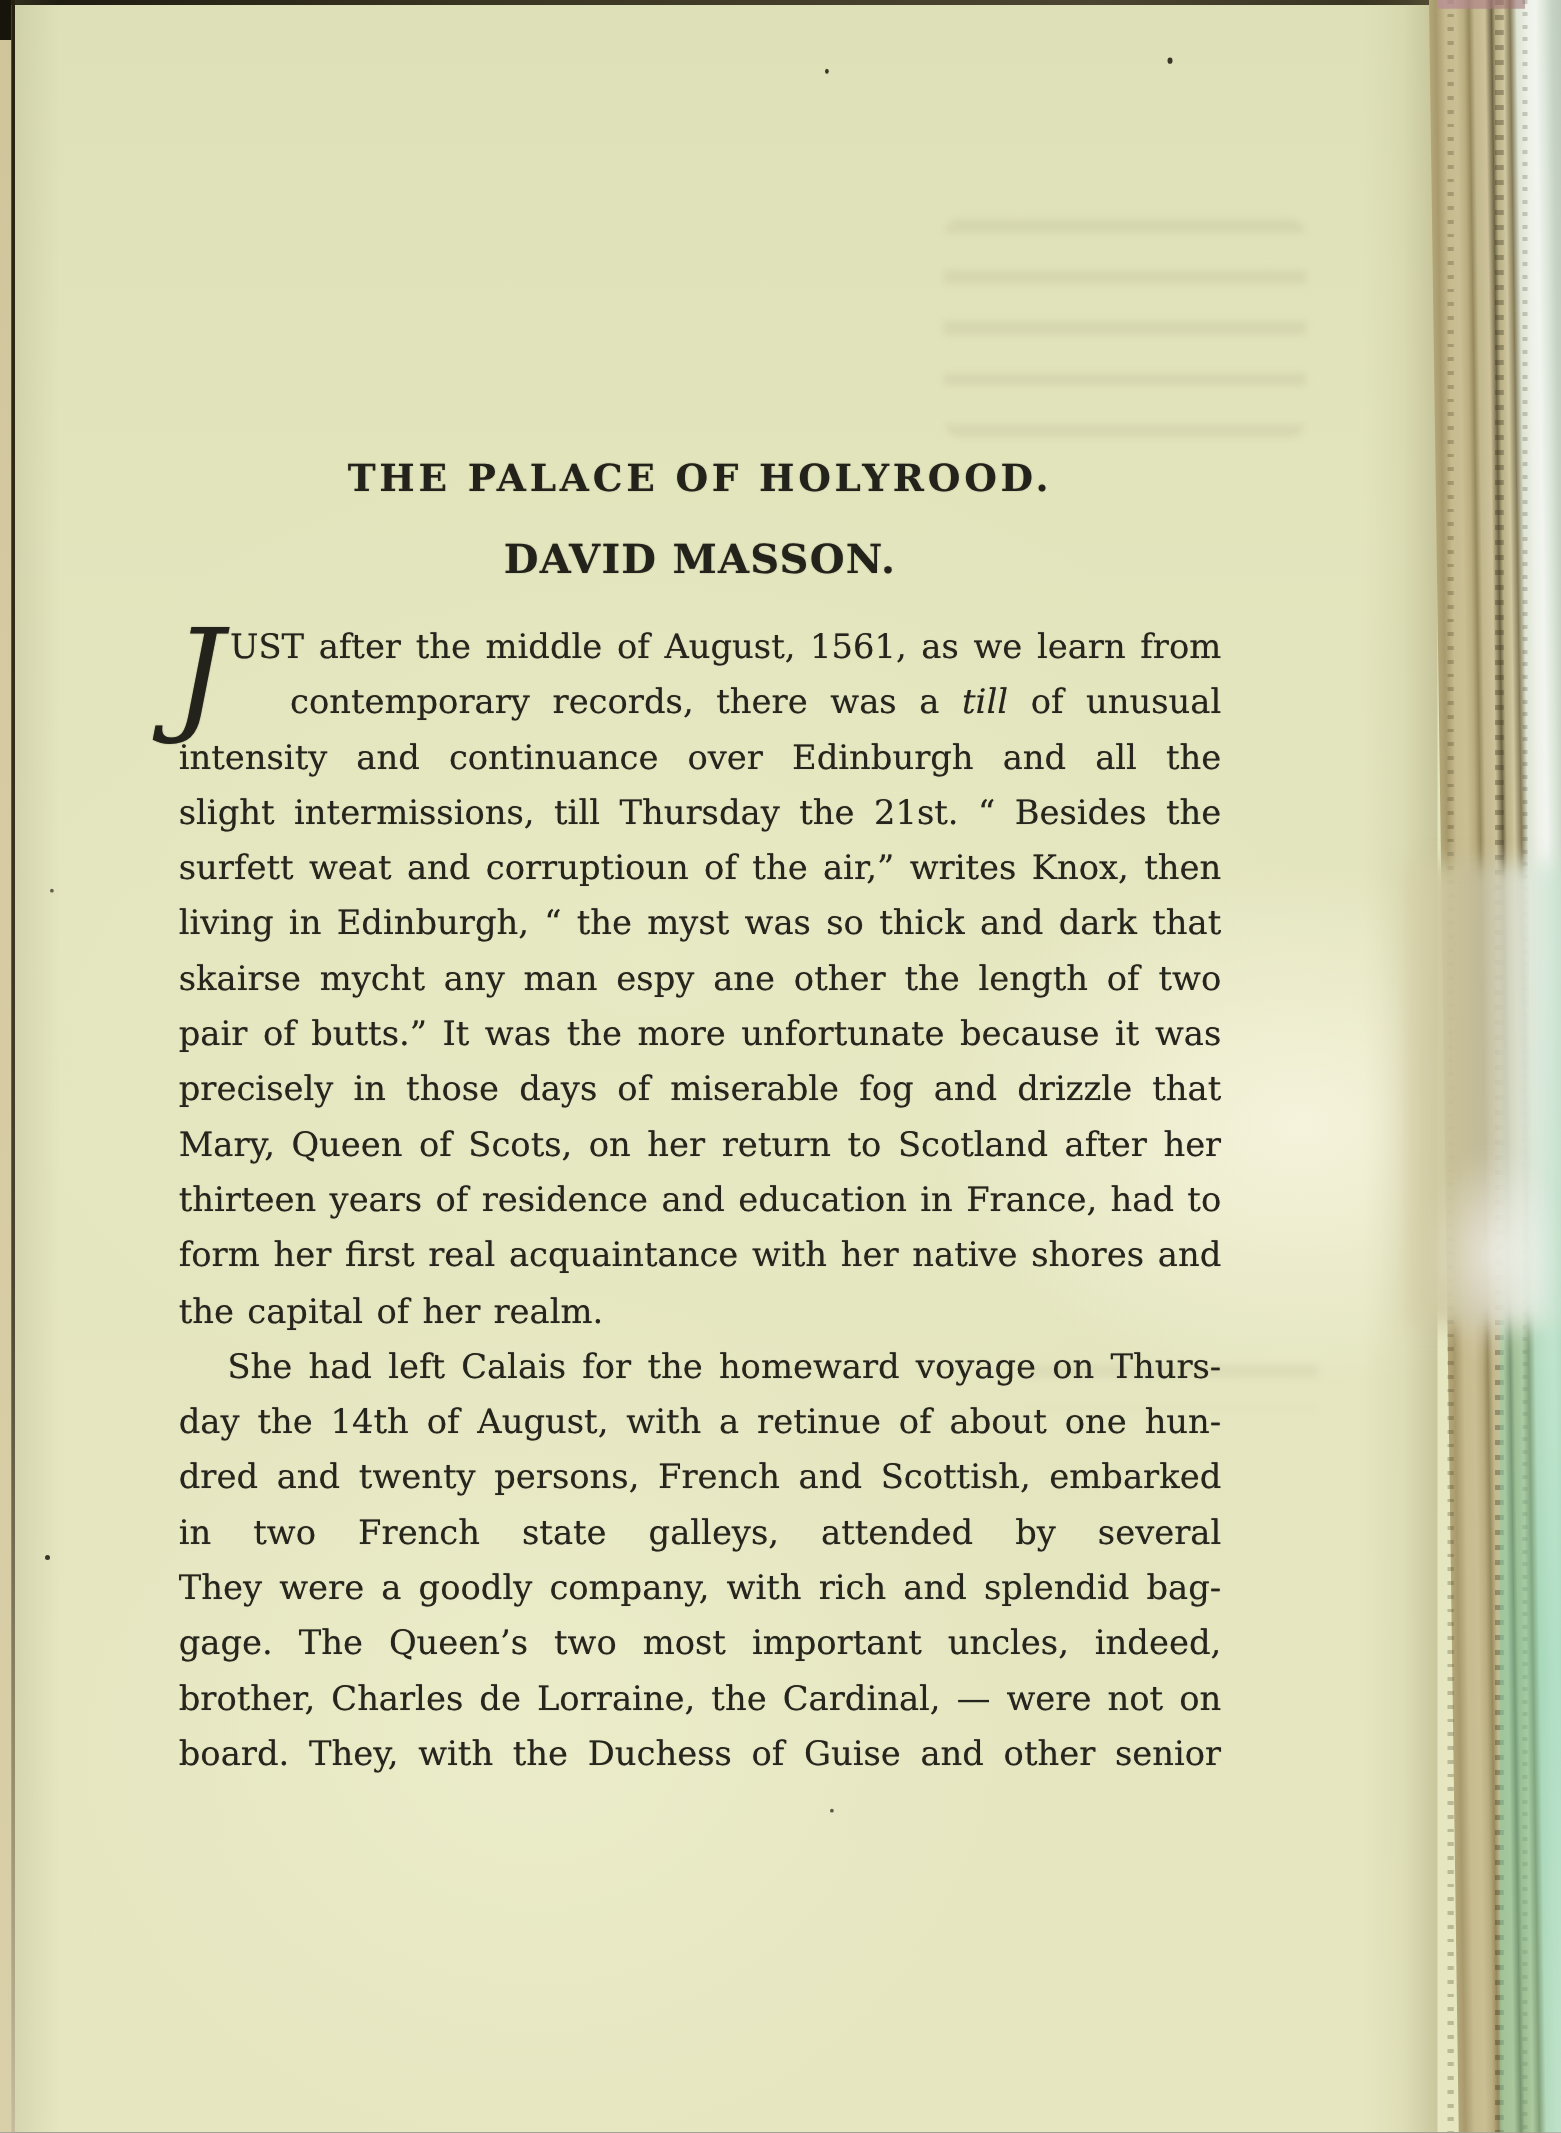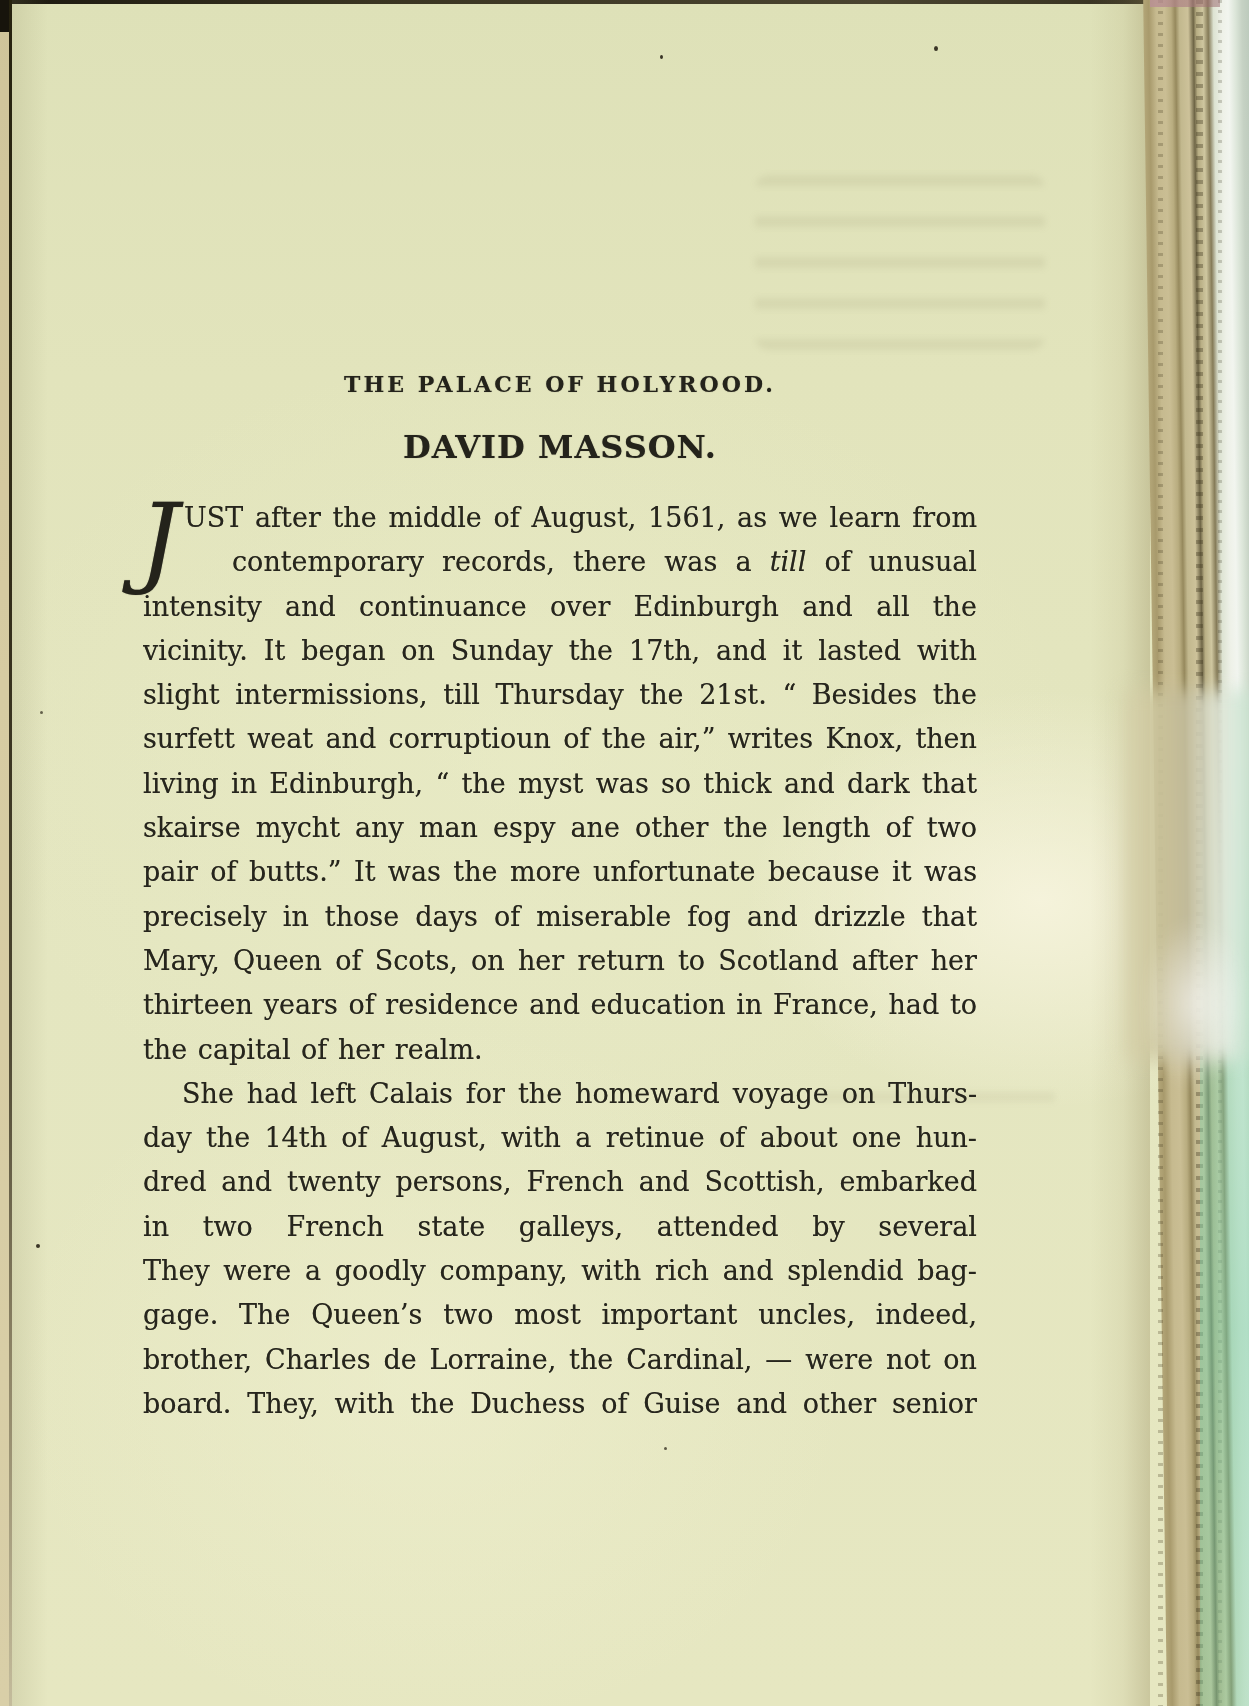--- a/index.html
+++ b/index.html
@@ -57,21 +57,21 @@
   .sp2{left:934px;top:46px;width:4px;height:5px;}
   .sp3{left:40px;top:711px;width:3px;height:3px;background:rgba(58,53,38,.75);}
   .sp4{left:36px;top:1244px;width:4px;height:4px;}
   .sp5{left:664px;top:1447px;width:3px;height:3px;background:rgba(58,53,38,.8);}
   
   .heading,.byline{
     position:absolute;left:143px;width:834px;text-align:center;
     color:#24231b;font-weight:bold;
     text-shadow:0 0 1px rgba(40,38,28,.45);
   }
-  .heading{top:368px;font-size:22px;line-height:32px;letter-spacing:3px;}
+  .heading{top:368px;font-size:30px;line-height:32px;letter-spacing:3px;}
   .byline{top:433px;font-size:32px;line-height:28px;letter-spacing:1px;}
   #textblock{
     position:absolute;left:143px;top:496px;width:834px;
     color:#26251d;font-size:27px;
     text-shadow:0 0 0.6px rgba(42,40,30,.55);
     word-spacing:2px;
   }
   .ln{height:44.3px;line-height:44.3px;overflow:hidden;
     text-align:justify;text-align-last:justify;}
   .ln-end{text-align-last:left;}
@@ -117,29 +117,29 @@
 
   <div class="heading">THE PALACE OF HOLYROOD.</div>
   <div class="byline">DAVID MASSON.</div>
 
   <div id="dropcap">J</div>
 
   <div id="textblock">
     <div class="ln ind-a">UST after the middle of August, 1561, as we learn from</div>
     <div class="ln ind-b"><span>contemporary records, there was a </span><span class="it">till</span><span> of unusual</span></div>
     <div class="ln">intensity and continuance over Edinburgh and all the</div>
-    <div class="ln">vicinity.  It began on Sunday the 17th, and it lasted with</div>
     <div class="ln">slight intermissions, till Thursday the 21st.  “ Besides the</div>
     <div class="ln">surfett weat and corruptioun of the air,” writes Knox, then</div>
     <div class="ln">living in Edinburgh, “ the myst was so thick and dark that</div>
     <div class="ln">skairse mycht any man espy ane other the length of two</div>
     <div class="ln">pair of butts.”  It was the more unfortunate because it was</div>
     <div class="ln">precisely in those days of miserable fog and drizzle that</div>
     <div class="ln">Mary, Queen of Scots, on her return to Scotland after her</div>
     <div class="ln">thirteen years of residence and education in France, had to</div>
+    <div class="ln">form her first real acquaintance with her native shores and</div>
     <div class="ln ln-end">the capital of her realm.</div>
 
     <div class="ln ind-p">She had left Calais for the homeward voyage on Thurs-</div>
     <div class="ln">day the 14th of August, with a retinue of about one hun-</div>
     <div class="ln">dred and twenty persons, French and Scottish, embarked</div>
     <div class="ln">in two French state galleys, attended by several transports.</div>
     <div class="ln">They were a goodly company, with rich and splendid bag-</div>
     <div class="ln">gage.  The Queen’s two most important uncles, indeed,</div>
     <div class="ln">brother, Charles de Lorraine, the Cardinal, — were not on</div>
     <div class="ln">board.  They, with the Duchess of Guise and other senior</div>

